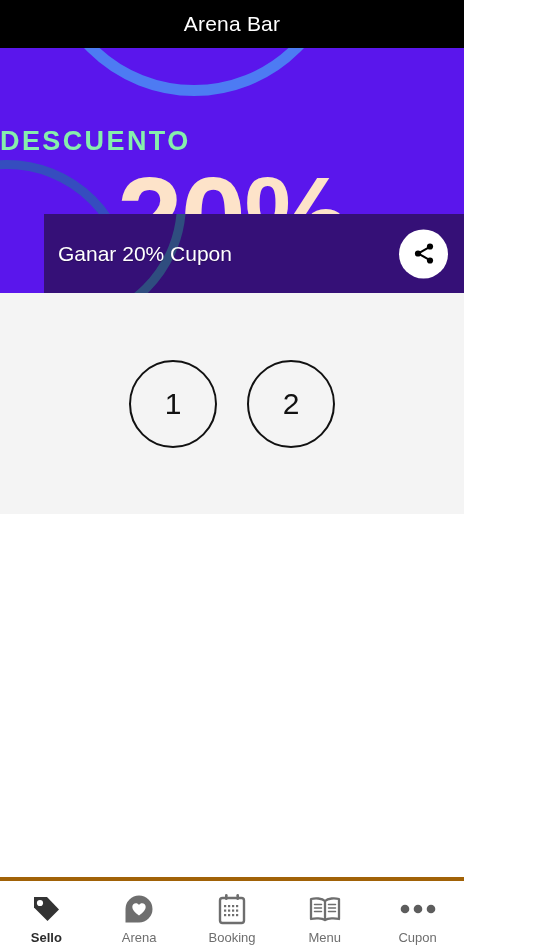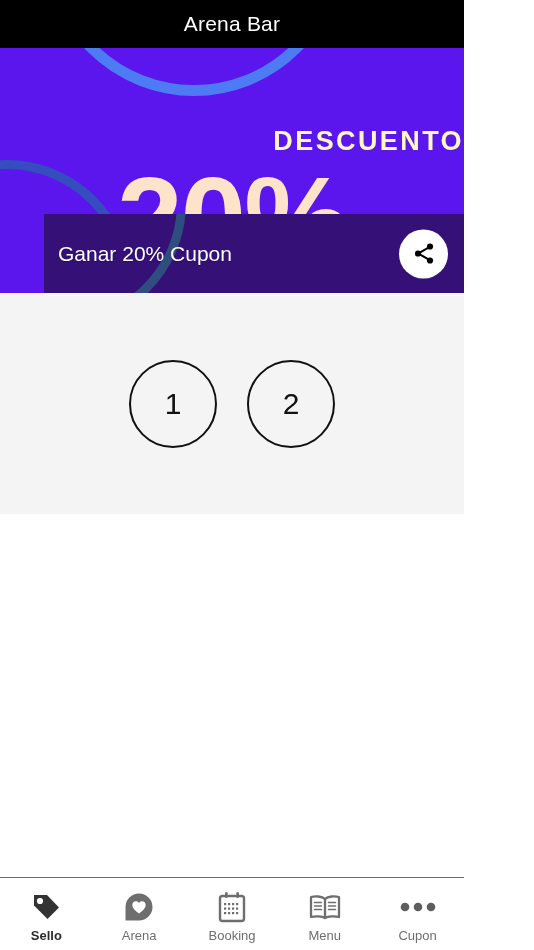--- a/index.html
+++ b/index.html
@@ -72,22 +72,22 @@
     border-radius: 50%;
     border: 9px solid #2f57b7;
     background: transparent;
     opacity: 0.85;
   }
   .promo-kicker {
     position: absolute;
     top: 78px;
     left: 0;
     right: 0;
-    text-align: right;
-    color: #fef9c3;
+    text-align: left;
+    color: #86efac;
     font-size: 27px;
     font-weight: bold;
     letter-spacing: 2.4px;
     font-family: "Liberation Sans", sans-serif;
   }
   .promo-big {
     position: absolute;
     top: 112px;
     left: 0;
     right: 0;
@@ -176,21 +176,21 @@
   .body-fill {
     flex: 1 1 auto;
     background: #ffffff;
   }
 
   
   .tabbar {
     flex: 0 0 73px;
     height: 73px;
     background: #ffffff;
-    border-top: 1px solid #a16207;
+    border-top: 4px solid #a16207;
     display: flex;
     align-items: stretch;
   }
   .tab {
     flex: 1 1 0;
     display: flex;
     flex-direction: column;
     align-items: center;
     justify-content: center;
     gap: 5px;

